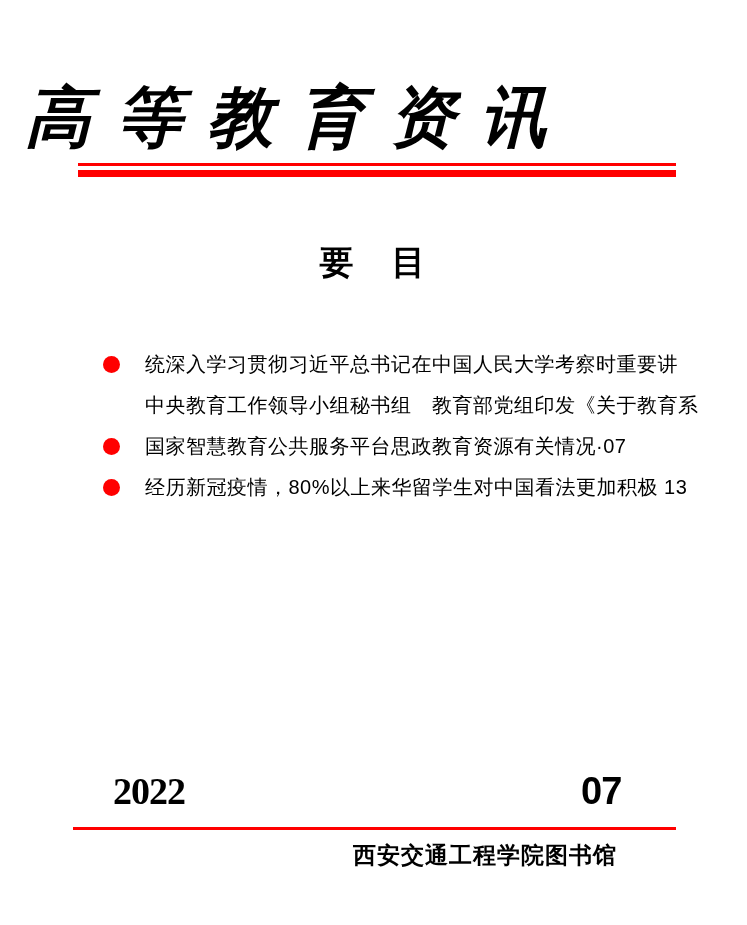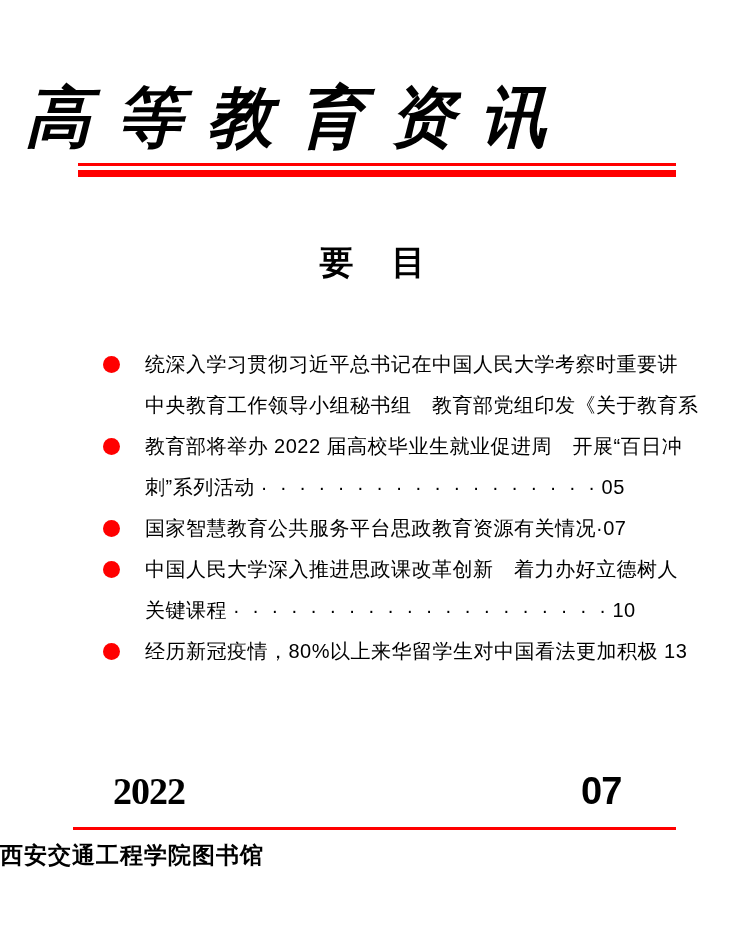--- a/index.html
+++ b/index.html
@@ -98,21 +98,21 @@
     position: absolute;
     left: 73px; top: 827px;
     width: 603px; height: 3px;
     background: #ff0000;
   }
   .footer-org {
     position: absolute;
     top: 838px;
     left: 0;
     width: 617px;
-    text-align: left;
+    text-align: right;
     font-weight: bold;
     font-size: 23px;
     line-height: 34px;
     letter-spacing: 1px;
     font-family: "Liberation Sans", sans-serif;
   }
 </style>
 </head>
 <body>
 
@@ -126,36 +126,26 @@
   <div class="contents-heading">要　目</div>
 
   <div class="toc">
 
     <div class="toc-item">
       <span class="toc-bullet"></span>
       <div class="toc-line">统深入学习贯彻习近平总书记在中国人民大学考察时重要讲</div>
       <div class="toc-line">中央教育工作领导小组秘书组　教育部党组印发《关于教育系</div>
     </div>
 
-    <div class="toc-item">
-      <span class="toc-bullet"></span>
-      <div class="toc-line">教育部将举办 2022 届高校毕业生就业促进周　开展“百日冲</div>
-      <div class="toc-line">刺”系列活动 ·  ·  ·  ·  ·  ·  ·  ·  ·  ·  ·  ·  ·  ·  ·  ·  ·  · 05</div>
-    </div>
 
     <div class="toc-item">
       <span class="toc-bullet"></span>
       <div class="toc-line">国家智慧教育公共服务平台思政教育资源有关情况·07</div>
     </div>
 
-    <div class="toc-item">
-      <span class="toc-bullet"></span>
-      <div class="toc-line">中国人民大学深入推进思政课改革创新　着力办好立德树人</div>
-      <div class="toc-line">关键课程 ·  ·  ·  ·  ·  ·  ·  ·  ·  ·  ·  ·  ·  ·  ·  ·  ·  ·  ·  · 10</div>
-    </div>
 
     <div class="toc-item">
       <span class="toc-bullet"></span>
       <div class="toc-line">经历新冠疫情，80%以上来华留学生对中国看法更加积极 13</div>
     </div>
 
   </div>
 
   <div class="imprint-year">2022</div>
 

